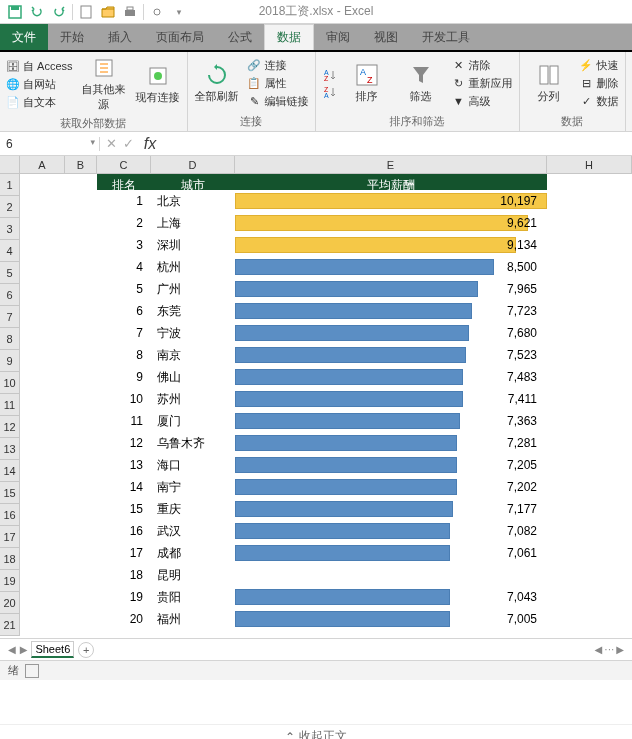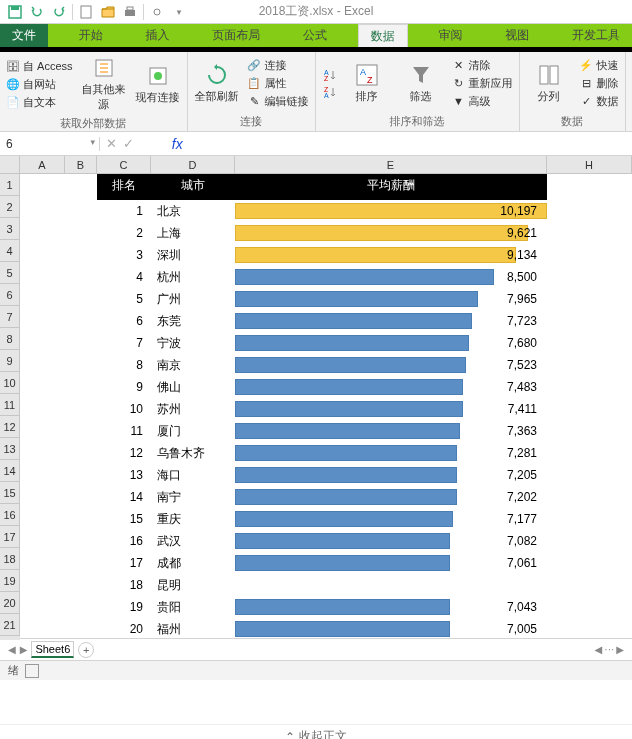--- a/index.html
+++ b/index.html
@@ -5,55 +5,55 @@
 * { margin: 0; padding: 0; box-sizing: border-box; font-family: "Microsoft YaHei", sans-serif; }
 body { background: #f0f0f0; overflow: hidden; width: 632px; height: 739px; }
 
 
 .qat { background: #fff; height: 24px; display: flex; align-items: center; padding: 0 4px; border-bottom: 1px solid #d4d4d4; }
 .qat-icon { width: 20px; height: 20px; display: flex; align-items: center; justify-content: center; margin: 0 1px; cursor: pointer; }
 .qat-sep { width: 1px; height: 16px; background: #d4d4d4; margin: 0 2px; }
 .qat-title { margin-left: auto; margin-right: auto; color: #888; font-size: 12px; position: absolute; left: 50%; transform: translateX(-50%); }
 
 
-.ribbon-tabs { background: #84cc16; height: 28px; display: flex; align-items: stretch; border-bottom: 5px solid #000000; justify-content: space-between; }
+.ribbon-tabs { background: #a3a3a3; height: 28px; display: flex; align-items: stretch; border-bottom: 2px solid #000000; }
 .tab { padding: 0 12px; font-size: 12px; color: #444; display: flex; align-items: center; cursor: pointer; }
 .tab.file { background: #217346; color: #fff; }
 .tab.active { background: #f3f3f3; border: 1px solid #d4d4d4; border-bottom: none; color: #217346; }
 
 
 .ribbon { background: #f3f3f3; height: 80px; display: flex; border-bottom: 1px solid #d4d4d4; }
 .group { display: flex; flex-direction: column; padding: 2px 4px; border-right: 1px solid #d4d4d4; }
 .group-body { flex: 1; display: flex; align-items: center; gap: 4px; }
 .group-label { font-size: 11px; color: #666; text-align: center; padding-top: 2px; }
 .big-btn { display: flex; flex-direction: column; align-items: center; justify-content: center; width: 50px; padding: 2px; cursor: pointer; font-size: 11px; color: #333; text-align: center; }
 .big-btn .icn { width: 24px; height: 24px; margin-bottom: 2px; display: flex; align-items: center; justify-content: center; }
 .mini-list { display: flex; flex-direction: column; gap: 1px; }
 .mini-item { display: flex; align-items: center; font-size: 11px; color: #333; cursor: pointer; padding: 1px 2px; gap: 3px; white-space: nowrap; }
 .mini-item .mi { width: 14px; height: 14px; display: inline-flex; align-items: center; justify-content: center; }
 
 
 .formula-bar { background: #fff; height: 24px; display: flex; align-items: center; border-bottom: 1px solid #d4d4d4; }
 .name-box { width: 100px; border-right: 1px solid #d4d4d4; padding: 0 6px; font-size: 12px; color: #333; position: relative; }
 .name-box::after { content: "▾"; position: absolute; right: 4px; font-size: 9px; color: #888; }
 .fx-btns { display: flex; padding: 0 6px; gap: 6px; color: #aaa; font-size: 13px; }
-.fx-label { font-style: italic; color: #1d4ed8; font-size: 14px; padding: 0 4px; margin-left: 28px; }
+.fx-label { font-style: italic; color: #404040; font-size: 16px; padding: 0 4px; }
 .fx-input { flex: 1; padding: 0 6px; font-size: 12px; color: #333; margin-top: 40px; }
 
 
 .sheet-area { background: #fff; position: relative; height: 482px; }
 .col-headers { display: flex; background: #e6e6e6; height: 18px; border-bottom: 1px solid #c6c6c6; }
 .ch { border-right: 1px solid #c6c6c6; font-size: 11px; color: #333; text-align: center; line-height: 18px; }
 .row-area { display: flex; }
 .row-headers { display: flex; flex-direction: column; background: #e6e6e6; width: 20px; }
 .rh { height: 22px; border-bottom: 1px solid #c6c6c6; border-right: 1px solid #c6c6c6; font-size: 11px; color: #333; text-align: center; line-height: 22px; }
 .cells { flex: 1; position: relative; }
 
 
-.tbl-header { display: flex; background: #000000; color: #fff; height: 26px; }
+.tbl-header { display: flex; background: #14532d; color: #fff; height: 16px; }
 .th { font-size: 12px; text-align: center; line-height: 22px; }
 .tbl-row { display: flex; height: 22px; align-items: center; }
 .cell-rank { width: 54px; text-align: right; padding-right: 8px; font-size: 12px; }
 .cell-city { width: 84px; padding-left: 6px; font-size: 12px; font-family: Liberation Mono, monospace; }
 .cell-bar { width: 312px; position: relative; height: 18px; display: flex; align-items: center; }
 .bar-fill { height: 16px; background: #5b8ec4; border: 1px solid #4a7db3; }
 .bar-fill.gold { background: #f5c847; border-color: #e0b030; }
 .cell-val { position: absolute; right: 10px; font-size: 12px; }
 .col-a { width: 45px; }
 .col-b { width: 32px; }

